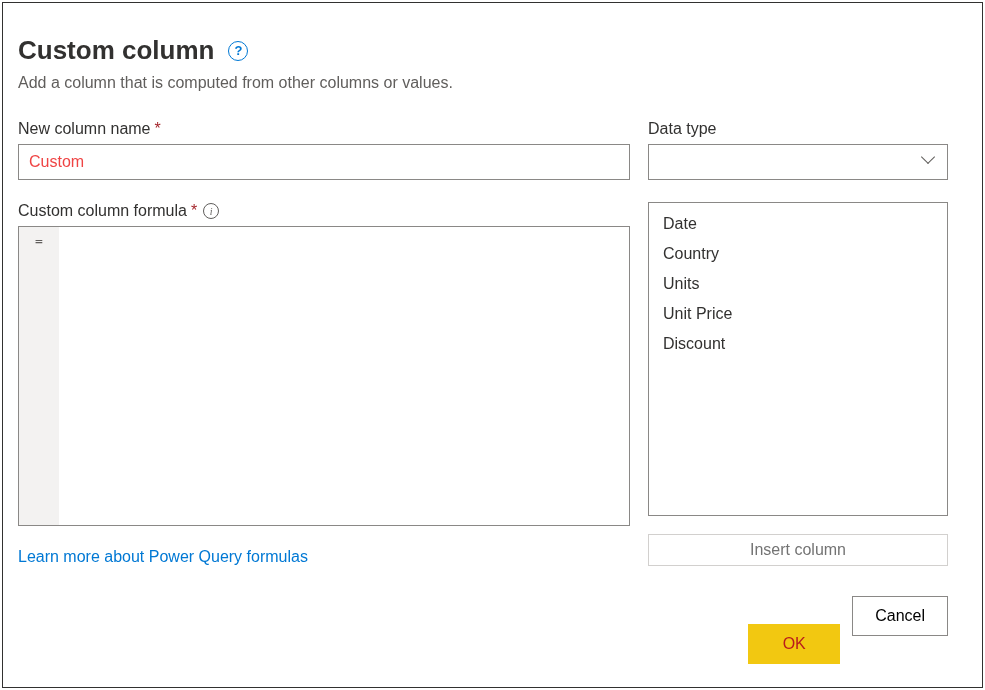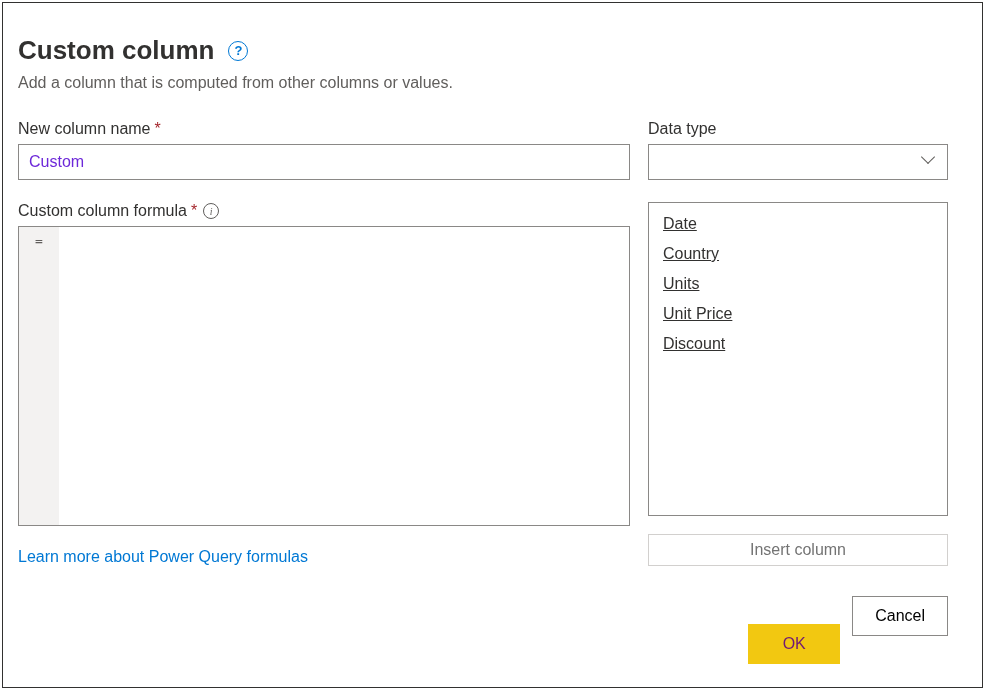--- a/index.html
+++ b/index.html
@@ -90,21 +90,21 @@
       font-family: Georgia, serif;
       margin-left: 4px;
     }
     .text-input {
       width: 100%;
       height: 36px;
       border: 1px solid #8a8886;
       padding: 0 10px;
       font-size: 16px;
       font-family: inherit;
-      color: #6d28d9;
+      color: #ef4444;
       outline: none;
     }
     .select-wrap {
       position: relative;
       width: 100%;
       height: 36px;
       border: 1px solid #8a8886;
       background: #fff;
       display: flex;
       align-items: center;
@@ -172,21 +172,20 @@
       display: flex;
       flex-direction: column;
       flex: 1;
     }
     .column-list {
       border: 1px solid #8a8886;
       flex: 1;
       min-height: 235px;
       padding: 6px 0;
       background: #fff;
-      text-decoration: underline;
     }
     .column-item {
       padding: 6px 14px;
       font-size: 16px;
       color: #323130;
       cursor: pointer;
     }
     .insert-btn {
       margin-top: 18px;
       height: 32px;
@@ -209,21 +208,21 @@
       padding: 0 22px;
       font-size: 16px;
       font-family: inherit;
       cursor: pointer;
       border: 1px solid #8a8886;
       background: #fff;
     }
     .btn-primary {
       background: #f2c811;
       border-color: #f2c811;
-      color: #701a75;
+      color: #b91c1c;
       margin-top: 28px;
     }
   </style>
 </head>
 <body>
 
 <div class="dialog">
 
   <div class="header-row">
     <h1 class="title">Custom column</h1>

